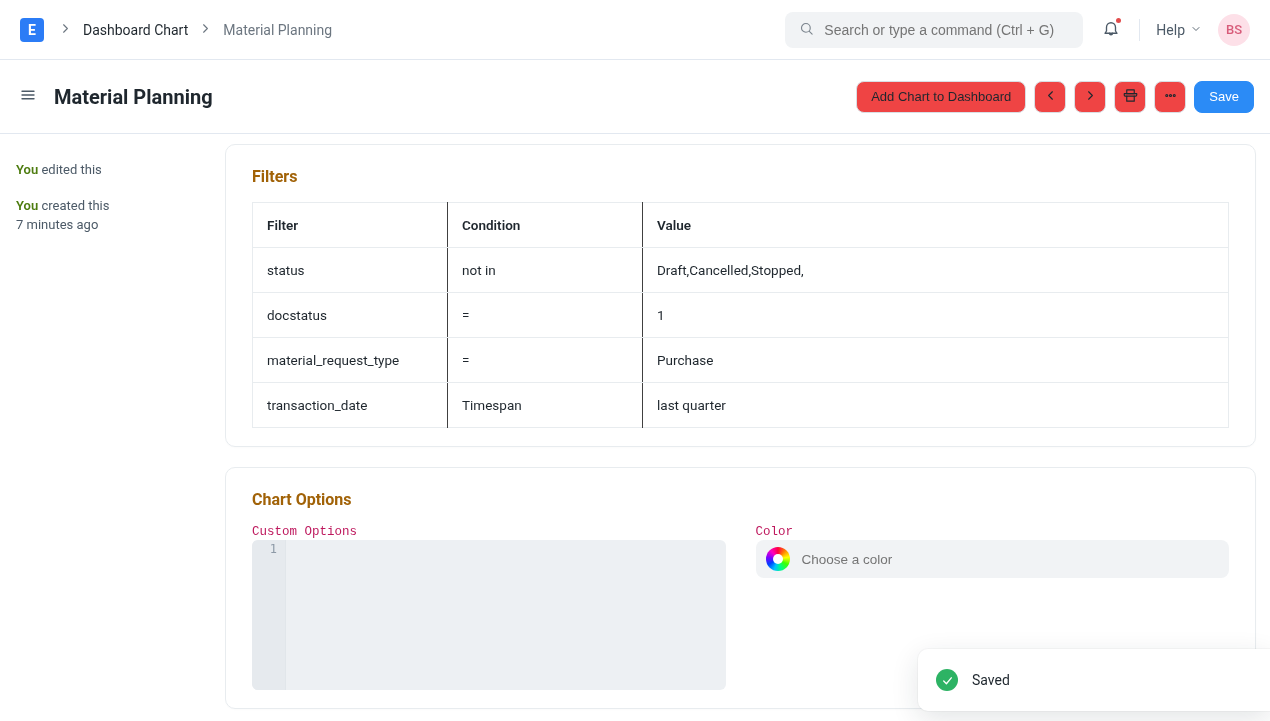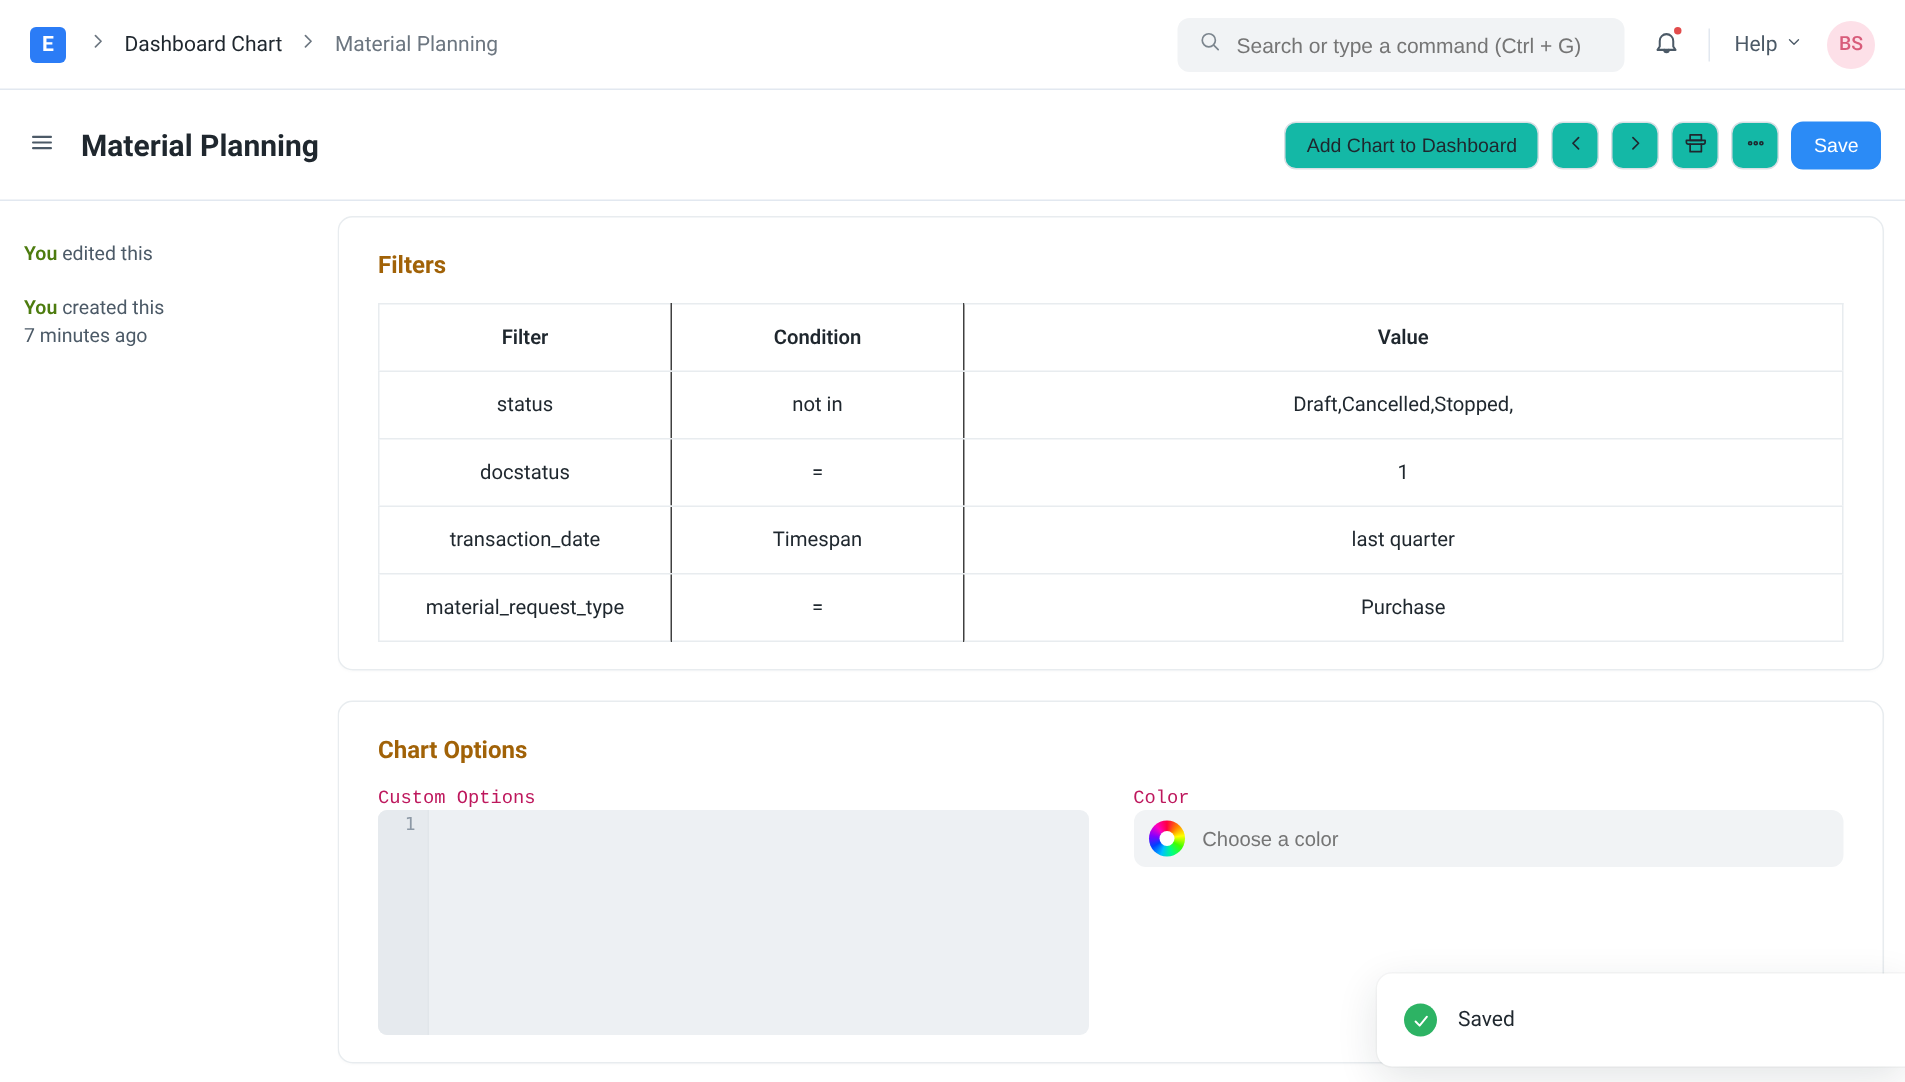--- a/index.html
+++ b/index.html
@@ -124,21 +124,21 @@
   }
   .btn {
     height: 32px;
     padding: 0 14px;
     border-radius: 8px;
     font-size: 13px;
     display: inline-flex;
     align-items: center; justify-content: center;
     cursor: pointer;
     border: 1px solid #d9dfe4;
-    background: #14b8a6;
+    background: #ef4444;
     color: #1f272e;
     gap: 4px;
   }
   .btn.icon-only { padding: 0; width: 32px; }
   .btn.primary {
     background: #2b8bf6;
     border-color: #2b8bf6;
     color: #fff;
   }
 
@@ -177,21 +177,21 @@
   }
 
   
   table.filters {
     width: 100%;
     border-collapse: collapse;
     border: 1px solid #e8ecef;
     font-size: 13.5px;
   }
   table.filters th, table.filters td {
-    text-align: center;
+    text-align: left;
     padding: 14px 14px;
     border-bottom: 1px solid #e8ecef;
     color: #1f272e;
   }
   table.filters th {
     font-weight: 600;
   }
   table.filters th + th, table.filters td + td {
     border-left: 1px solid #404040;
   }
@@ -445,28 +445,28 @@
             <td>status</td>
             <td>not in</td>
             <td>Draft,Cancelled,Stopped,</td>
           </tr>
           <tr>
             <td>docstatus</td>
             <td>=</td>
             <td>1</td>
           </tr>
           <tr>
+            <td>material_request_type</td>
+            <td>=</td>
+            <td>Purchase</td>
+          </tr>
+          <tr>
             <td>transaction_date</td>
             <td>Timespan</td>
             <td>last quarter</td>
-          </tr>
-          <tr>
-            <td>material_request_type</td>
-            <td>=</td>
-            <td>Purchase</td>
           </tr>
         </tbody>
       </table>
     </section>
 
     <section class="card">
       <h3>Chart Options</h3>
 
       <div class="options-row">
         <div class="opt-col">

